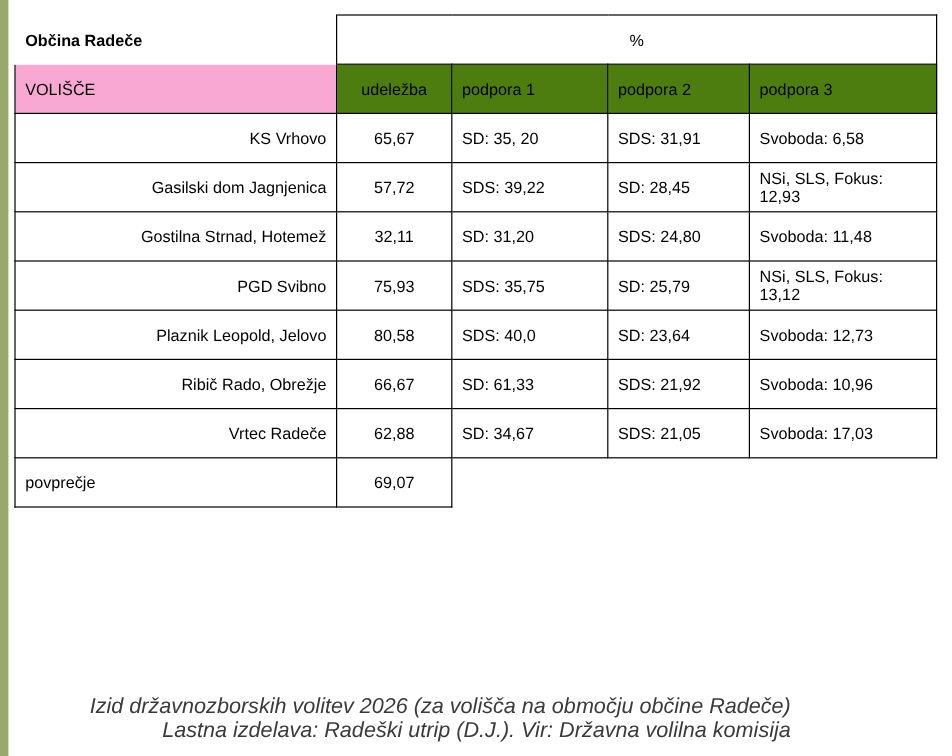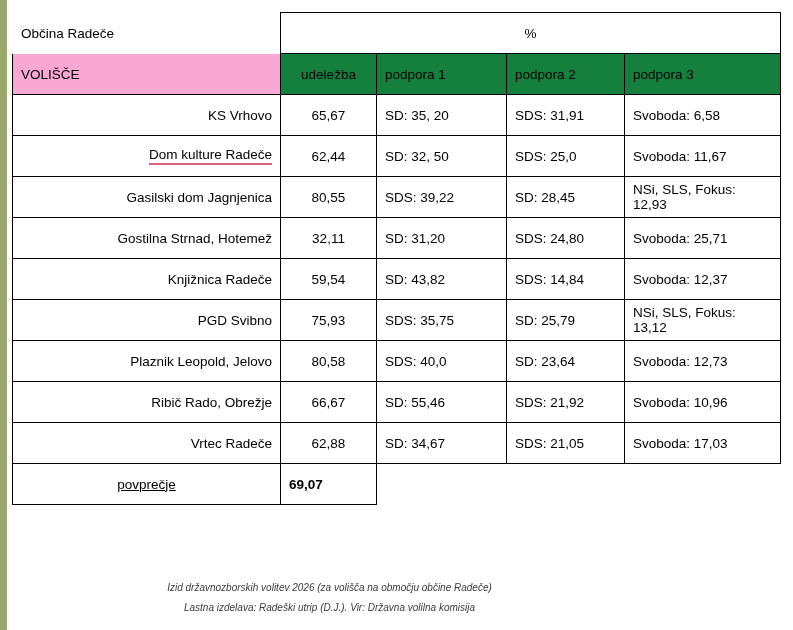--- a/index.html
+++ b/index.html
@@ -49,69 +49,68 @@
     box-sizing: border-box;
   }
   
   col.c-name { width: 268px; }
   col.c-ud   { width: 96px; }
   col.c-p1   { width: 130px; }
   col.c-p2   { width: 118px; }
   col.c-p3   { width: 156px; }
 
   .cell-title {
-    font-weight: normal;
+    font-weight: bold;
     font-size: 14px;
     border-right: 1px solid #000 !important;
   }
   .pct-head {
     text-align: center;
     font-size: 13.5px;
   }
   .subhead {
-    background: #15803d;
+    background: #4d7c0f;
     font-size: 13.5px;
     height: 54px;
   }
   .subhead.first {
     background: #f9a8d4;
   }
   .num {
     text-align: center;
   }
   .row-name {
     text-align: right;
   }
   .underline-red {
     border-bottom: 2px solid #e0607a;
     padding-bottom: 1px;
     display: inline-block;
   }
   .avg-label {
+    text-align: left;
+    padding-right: 10px;
+    font-size: 13.5px;
+  }
+  .avg-value {
     text-align: center;
-    padding-right: 10px;
-    font-size: 13.5px;
-    text-decoration: underline;
-  }
-  .avg-value {
-    text-align: left;
-    font-weight: bold;
+    font-weight: normal;
     font-size: 14px;
   }
   .blank-cell {
     border: none !important;
   }
   .caption {
     position: absolute;
     left: 0;
     top: 578px;
     width: 659px;
-    text-align: center;
+    text-align: right;
     font-style: italic;
-    font-size: 10px;
+    font-size: 18px;
     line-height: 20px;
     color: #3a3a3a;
   }
 </style>
 </head>
 <body>
 
 <div class="page">
 
   <div class="left-bar"></div>
@@ -139,51 +138,37 @@
         </tr>
 
         <tr>
           <td class="row-name"><span>KS Vrhovo</span></td>
           <td class="num">65,67</td>
           <td>SD: 35, 20</td>
           <td>SDS: 31,91</td>
           <td>Svoboda: 6,58</td>
         </tr>
 
-        <tr>
-          <td class="row-name"><span class="underline-red">Dom kulture Radeče</span></td>
-          <td class="num">62,44</td>
-          <td>SD: 32, 50</td>
-          <td>SDS: 25,0</td>
-          <td>Svoboda: 11,67</td>
-        </tr>
 
         <tr>
           <td class="row-name"><span>Gasilski dom Jagnjenica</span></td>
-          <td class="num">80,55</td>
+          <td class="num">57,72</td>
           <td>SDS: 39,22</td>
           <td>SD: 28,45</td>
           <td>NSi, SLS, Fokus: 12,93</td>
         </tr>
 
         <tr>
           <td class="row-name"><span>Gostilna Strnad, Hotemež</span></td>
           <td class="num">32,11</td>
           <td>SD: 31,20</td>
           <td>SDS: 24,80</td>
-          <td>Svoboda: 25,71</td>
-        </tr>
-
-        <tr>
-          <td class="row-name"><span>Knjižnica Radeče</span></td>
-          <td class="num">59,54</td>
-          <td>SD: 43,82</td>
-          <td>SDS: 14,84</td>
-          <td>Svoboda: 12,37</td>
-        </tr>
+          <td>Svoboda: 11,48</td>
+        </tr>
+
 
         <tr>
           <td class="row-name"><span>PGD Svibno</span></td>
           <td class="num">75,93</td>
           <td>SDS: 35,75</td>
           <td>SD: 25,79</td>
           <td>NSi, SLS, Fokus: 13,12</td>
         </tr>
 
         <tr>
@@ -191,21 +176,21 @@
           <td class="num">80,58</td>
           <td>SDS: 40,0</td>
           <td>SD: 23,64</td>
           <td>Svoboda: 12,73</td>
         </tr>
 
 
         <tr>
           <td class="row-name"><span>Ribič Rado, Obrežje</span></td>
           <td class="num">66,67</td>
-          <td>SD: 55,46</td>
+          <td>SD: 61,33</td>
           <td>SDS: 21,92</td>
           <td>Svoboda: 10,96</td>
         </tr>
 
         <tr>
           <td class="row-name"><span>Vrtec Radeče</span></td>
           <td class="num">62,88</td>
           <td>SD: 34,67</td>
           <td>SDS: 21,05</td>
           <td>Svoboda: 17,03</td>

